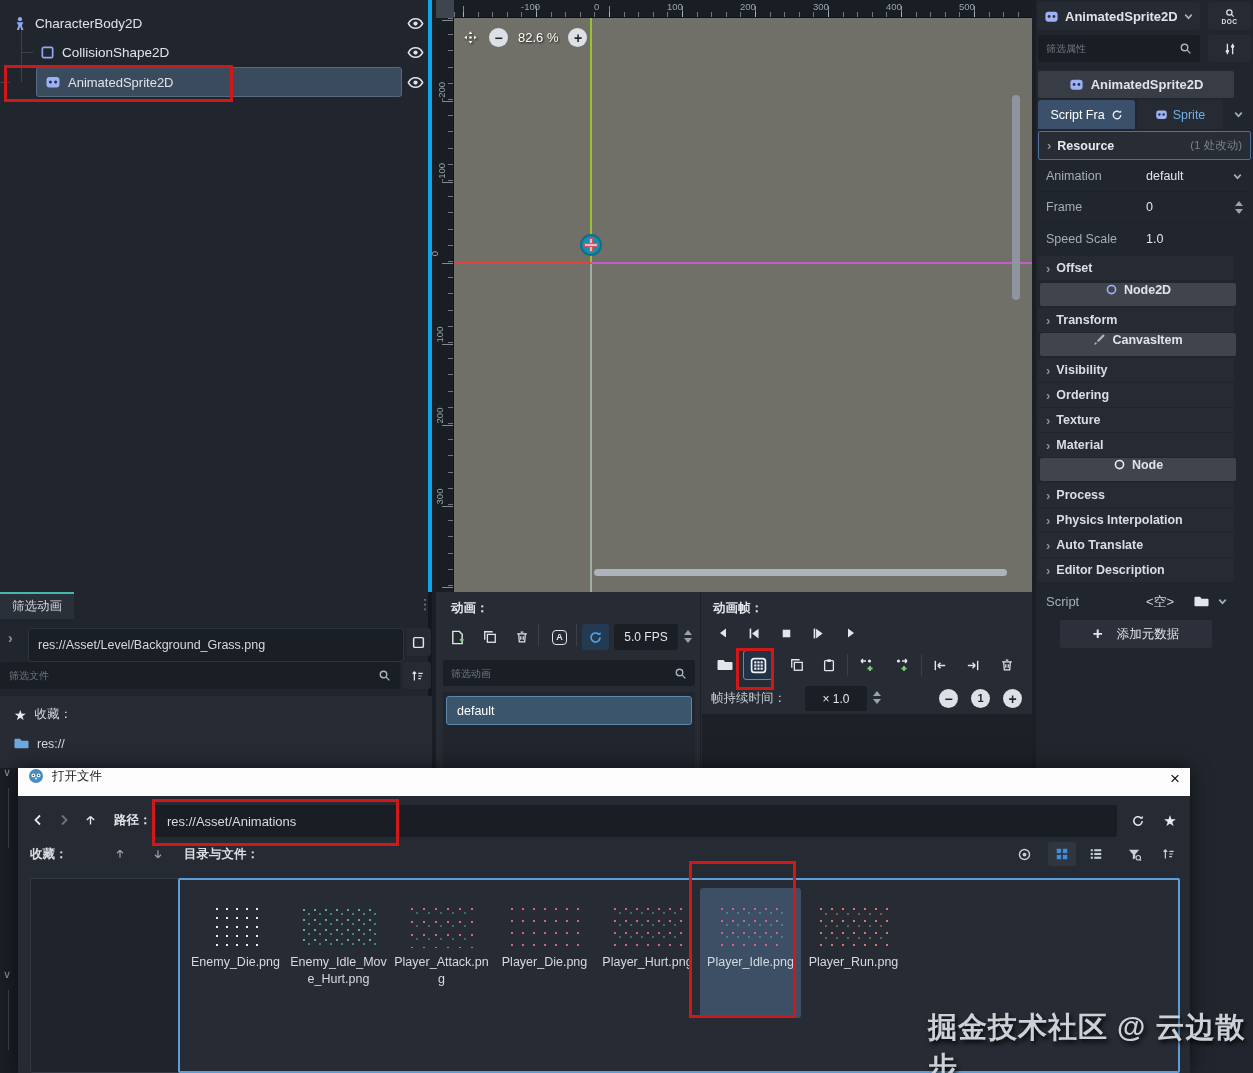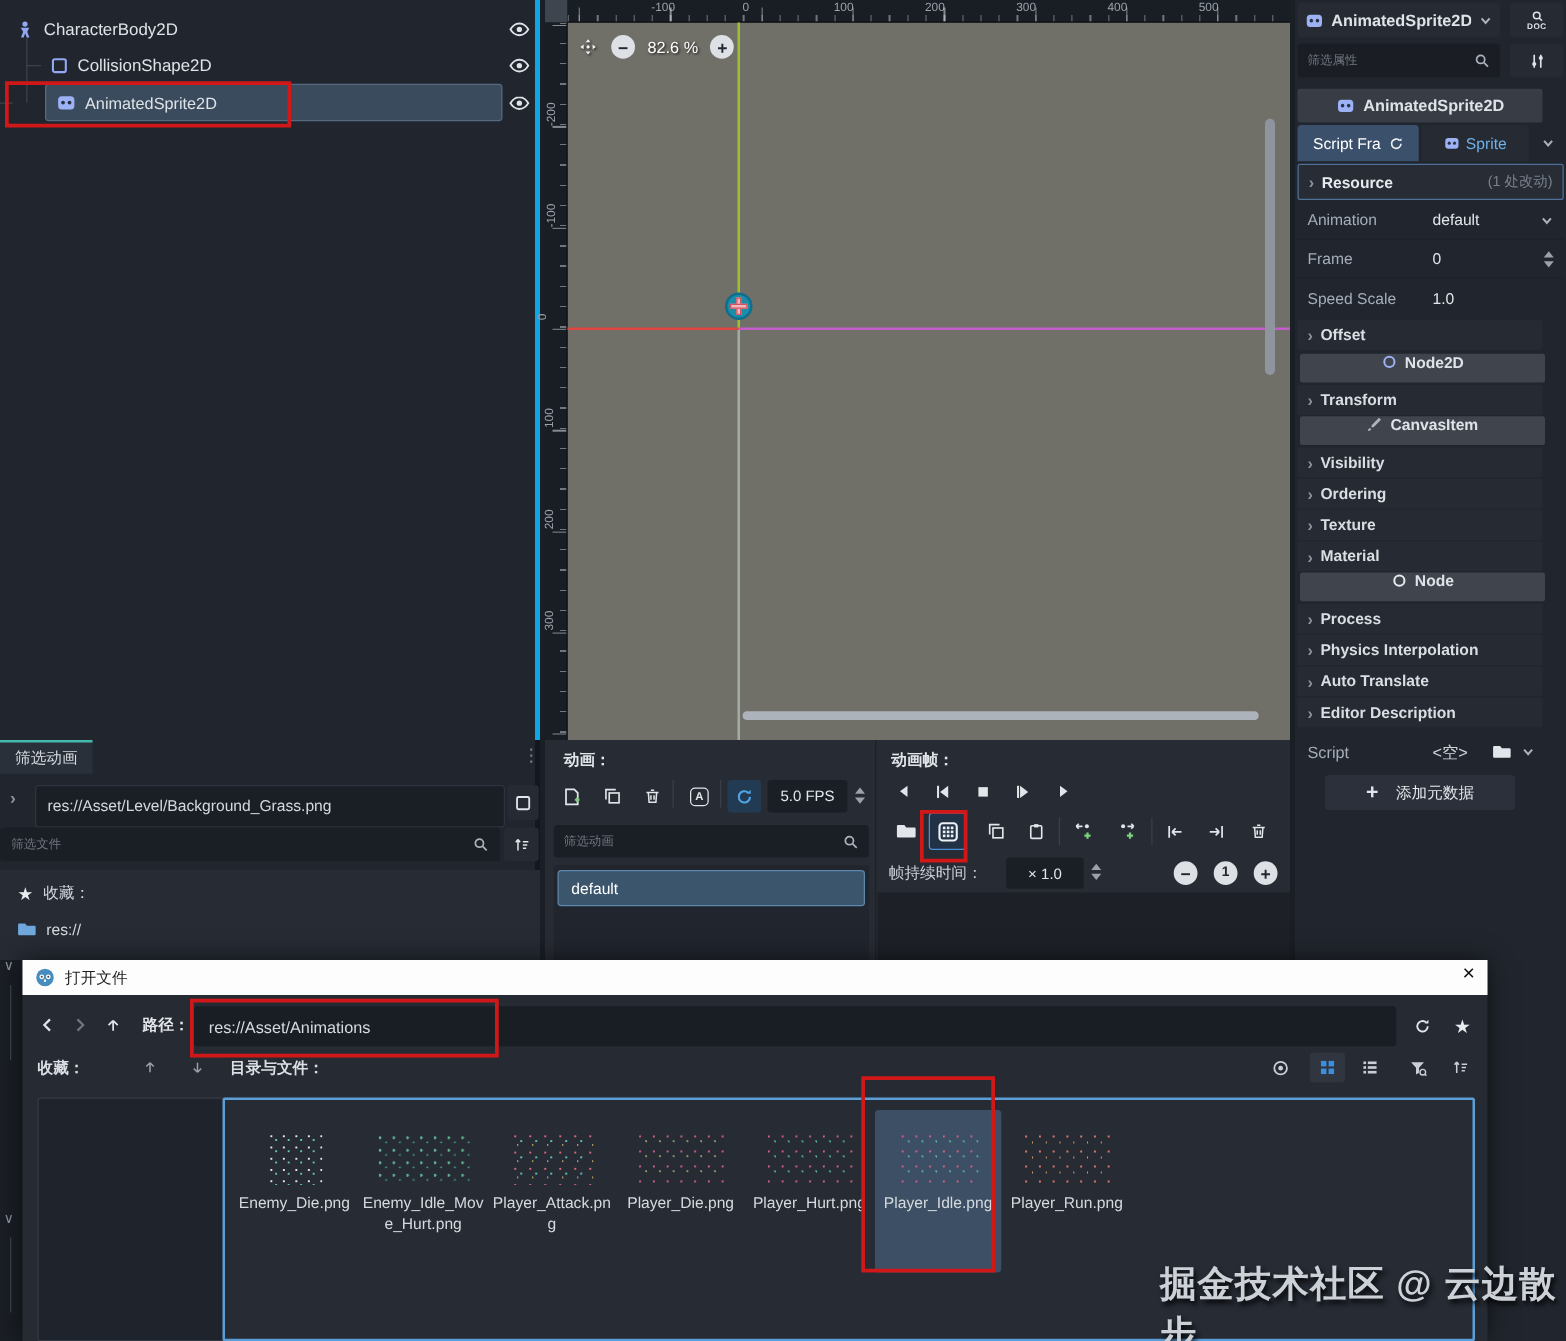--- a/index.html
+++ b/index.html
@@ -86,21 +86,21 @@
 #sf-anim-sel{position:absolute;left:3px;top:4px;width:246px;height:29px;background:#3b556d;border:1px solid #5e87ad;border-radius:3px;display:flex;align-items:center;padding-left:10px;font-size:12.5px;color:#fff}
 #sf-right{position:absolute;left:264px;top:0;width:332px;height:176px;border-left:1px solid #1d2127}
 #sf-frames-area{position:absolute;left:1px;top:122px;right:0;bottom:0;background:#1d2127}
 #sf-dur-input{position:absolute;left:104px;top:94px;width:62px;height:25px;background:#1a1f26;border-radius:3px;display:flex;align-items:center;justify-content:center;font-size:12px;color:#e2e6ea}
 .spin{display:flex;flex-direction:column;gap:3px}
 .tri-u{width:0;height:0;border-left:4px solid transparent;border-right:4px solid transparent;border-bottom:5px solid #9aa2ad}
 .tri-d{width:0;height:0;border-left:4px solid transparent;border-right:4px solid transparent;border-top:5px solid #9aa2ad}
 
 
 #dialog{position:absolute;left:18px;top:768px;width:1172px;height:305px;background:#262a32;box-shadow:0 0 18px rgba(0,0,0,.6)}
-#dlg-title{position:absolute;left:0;top:0;width:100%;height:28px;background:#fdfdfd;display:flex;align-items:center;gap:8px;padding:0 10px;color:#1c1c1c;font-size:12.5px}
+#dlg-title{position:absolute;left:0;top:0;width:100%;height:28px;background:#fdfdfd;display:flex;gap:8px;padding:0 10px;color:#1c1c1c;font-size:12.5px}
 #dlg-close{position:absolute;right:10px;top:2px;font-size:17px;color:#111;line-height:1}
 .dlg-navbtn{position:absolute;top:40px;width:24px;height:24px;display:flex;align-items:center;justify-content:center}
 #dlg-pathlab{position:absolute;left:96px;top:44px;font-weight:bold;font-size:12.5px;color:#e2e6ea}
 #dlg-path{position:absolute;left:137px;top:37px;width:962px;height:32px;background:#191d24;border-radius:3px;display:flex;align-items:center;padding:0 12px}
 #dlg-path input{font-size:13px;width:100%}
 #dlg-row2{position:absolute;left:0;top:72px;width:100%;height:28px}
 .dlg-lab{position:absolute;font-weight:bold;font-size:12.5px;color:#dbdfe4}
 .dlg-ic{position:absolute;width:28px;height:24px;display:flex;align-items:center;justify-content:center;border-radius:3px}
 #dlg-fav-list{position:absolute;left:12px;top:110px;width:158px;height:195px;background:#1f242c;border:1px solid #343a44;border-radius:2px}
 #dlg-files{position:absolute;left:160px;top:110px;width:1002px;height:195px;background:#262b34;border:2px solid #5b9ed8;border-radius:2px;display:flex;padding:8px 4px 0 4px}

